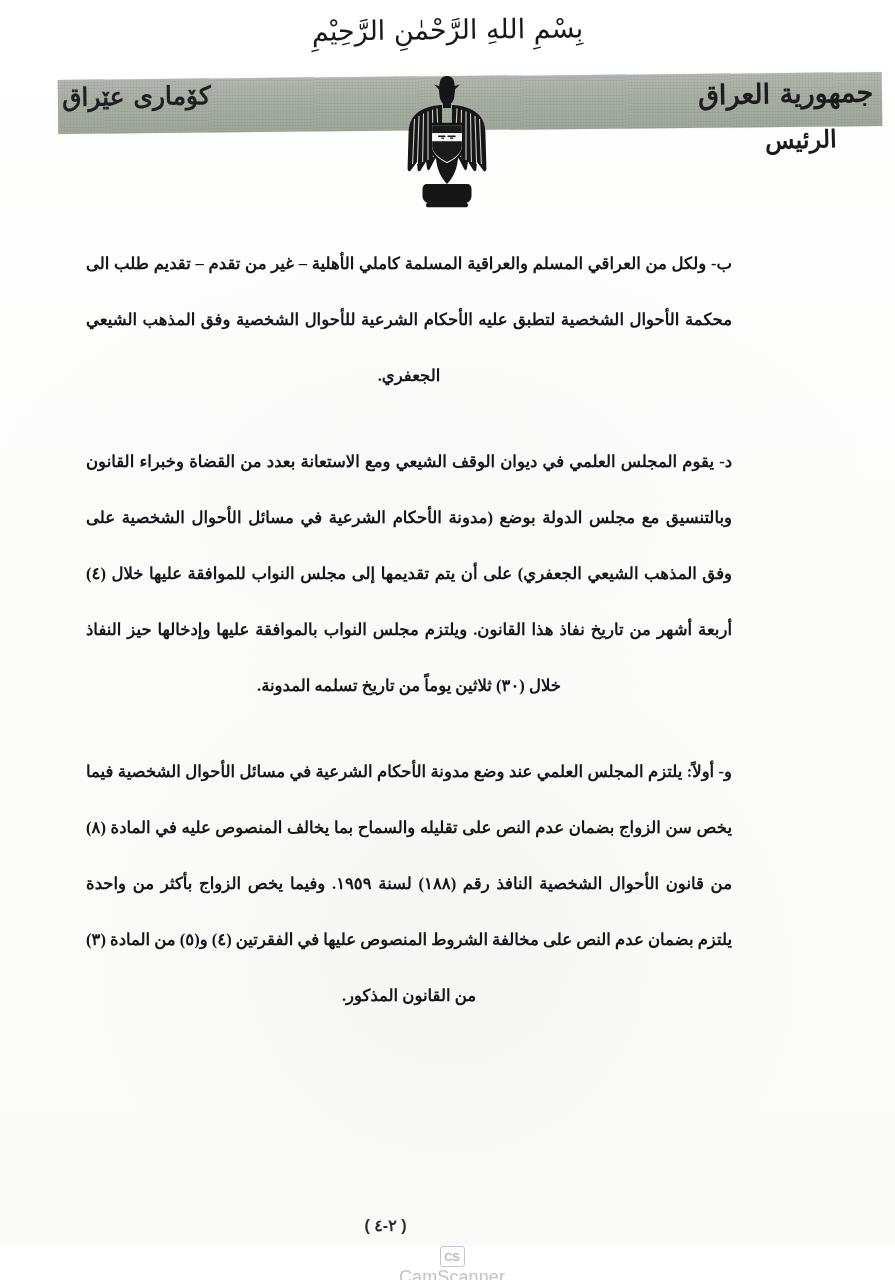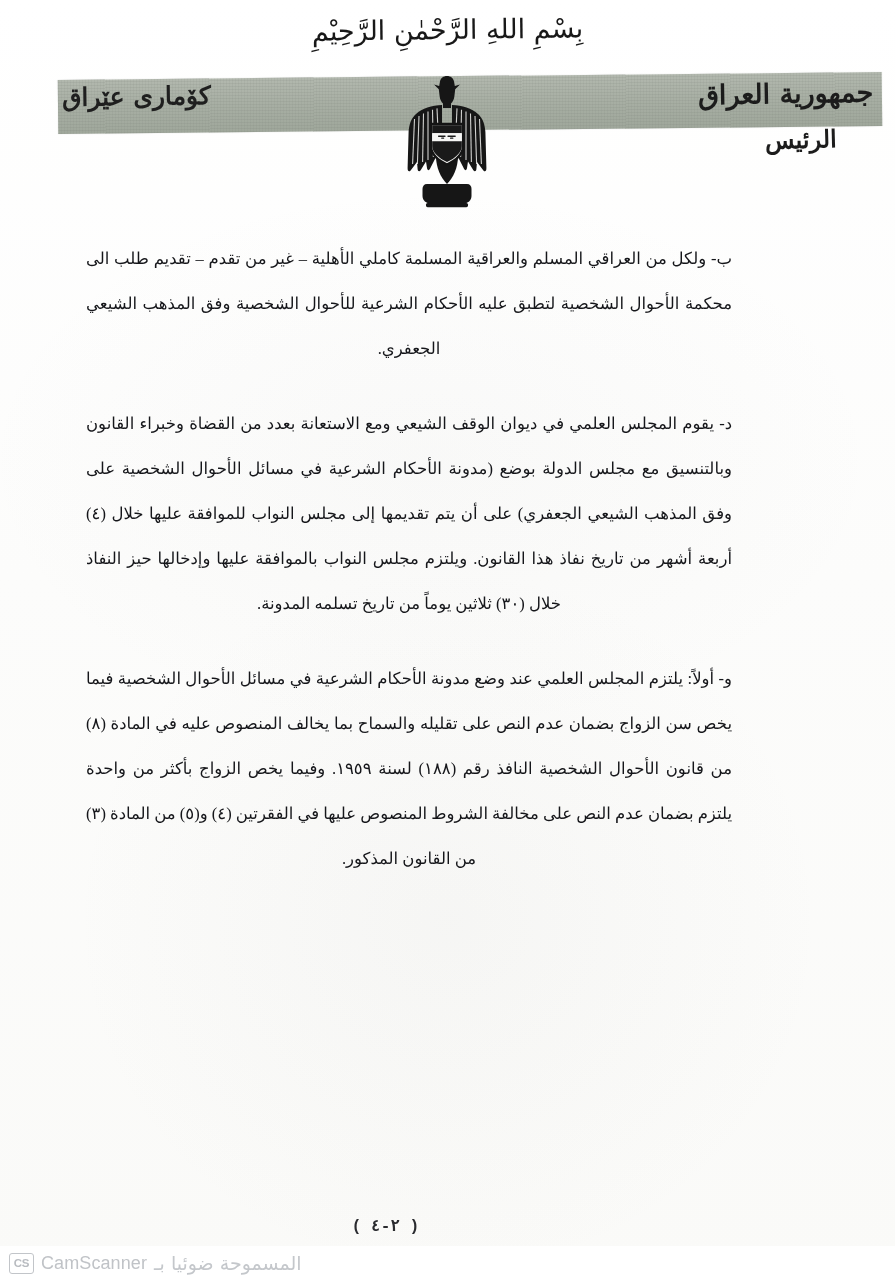--- a/index.html
+++ b/index.html
@@ -114,56 +114,56 @@
     top: 236px;
     right: 163px;
     left: 86px;
     direction: rtl;
     text-align: justify;
     text-justify: inter-word;
   }
   .para {
     font-family: "Liberation Serif", "DejaVu Serif", serif;
     font-size: 16.5px;
-    font-weight: 400;
-    line-height: 45px;
+    font-weight: 700;
+    line-height: 56px;
     color: #15161a;
     margin: 0 0 30px 0;
     text-align: justify;
     text-align-last: center;
     letter-spacing: -0.1px;
   }
   .para:last-child { margin-bottom: 0; }
 
   
   .page-number {
     position: absolute;
     top: 1216px;
     left: 0;
     width: 771px;
     text-align: center;
-    font-family: Liberation Mono, monospace;
+    font-family: Liberation Sans, sans-serif;
     font-size: 16px;
     font-weight: 700;
     color: #2a2b2f;
     direction: rtl;
   }
   .scanner-bar {
     position: absolute;
     bottom: 0;
     left: 0;
     width: 895px;
     height: 34px;
     background: #ffffff;
     display: flex;
     align-items: center;
-    gap: 7px;
     padding-left: 9px;
     box-sizing: border-box;
     direction: ltr;
+    flex-direction: column;
   }
   .cs-logo {
     width: 23px;
     height: 19px;
     border: 1.7px solid #c2c5c9;
     border-radius: 3px;
     color: #b9bcc1;
     font-family: "Liberation Sans", sans-serif;
     font-size: 11.5px;
     font-weight: 700;

